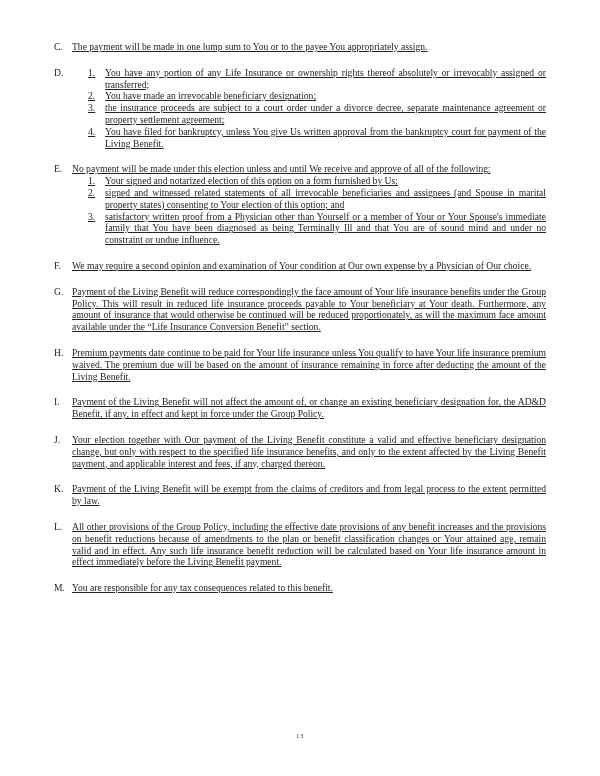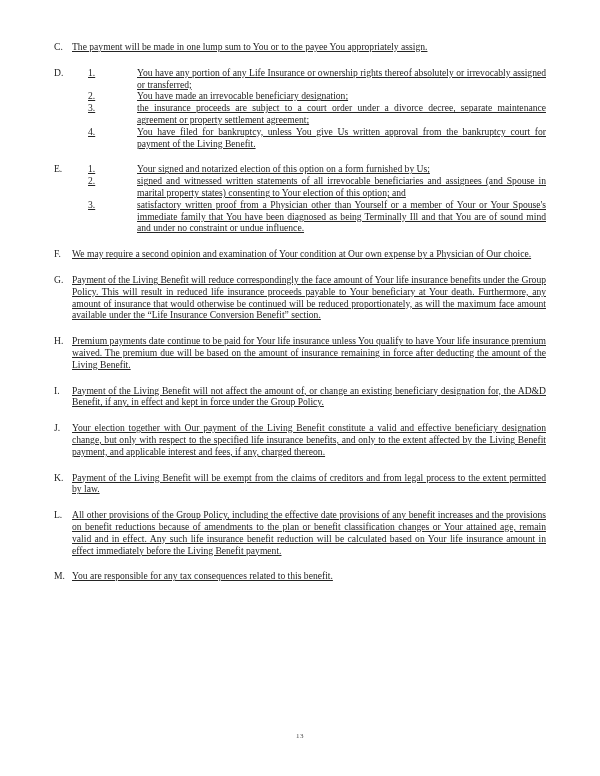--- a/index.html
+++ b/index.html
@@ -52,21 +52,20 @@
   }
   .slbl {
     flex: none;
     margin-left: 16px;
     width: 17px;
   }
   .stxt {
     flex: 1;
     min-width: 0;
     text-align: justify;
-    margin-left: 32px;
   }
   .pageno {
     position: absolute;
     top: 732px;
     left: 0;
     width: 600px;
     text-align: center;
     font-size: 7px;
     color: #4a4a4a;
     letter-spacing: 0.5px;
@@ -105,28 +104,29 @@
             <span class="slbl">4.</span>
             <div class="stxt">You have filed for bankruptcy, unless You give Us written approval from the bankruptcy court for payment of the Living Benefit.</div>
           </div>
         </div>
       </div>
     </div>
 
     <div class="item">
       <span class="lbl">E.</span>
       <div class="body">
+        <div class="txt">No payment will be made under this election unless and until We receive and approve of all of the following:</div>
         <div class="sub">
           <div class="subitem">
             <span class="slbl">1.</span>
             <div class="stxt">Your signed and notarized election of this option on a form furnished by Us;</div>
           </div>
           <div class="subitem">
             <span class="slbl">2.</span>
-            <div class="stxt">signed and witnessed written statements of all irrevocable beneficiaries and assignees (and Spouse in marital property states) consenting to Your election of this option; and</div>
+            <div class="stxt">signed and witnessed related statements of all irrevocable beneficiaries and assignees (and Spouse in marital property states) consenting to Your election of this option; and</div>
           </div>
           <div class="subitem">
             <span class="slbl">3.</span>
             <div class="stxt">satisfactory written proof from a Physician other than Yourself or a member of Your or Your Spouse's immediate family that You have been diagnosed as being Terminally Ill and that You are of sound mind and under no constraint or undue influence.</div>
           </div>
         </div>
       </div>
     </div>
 
     <div class="item">

